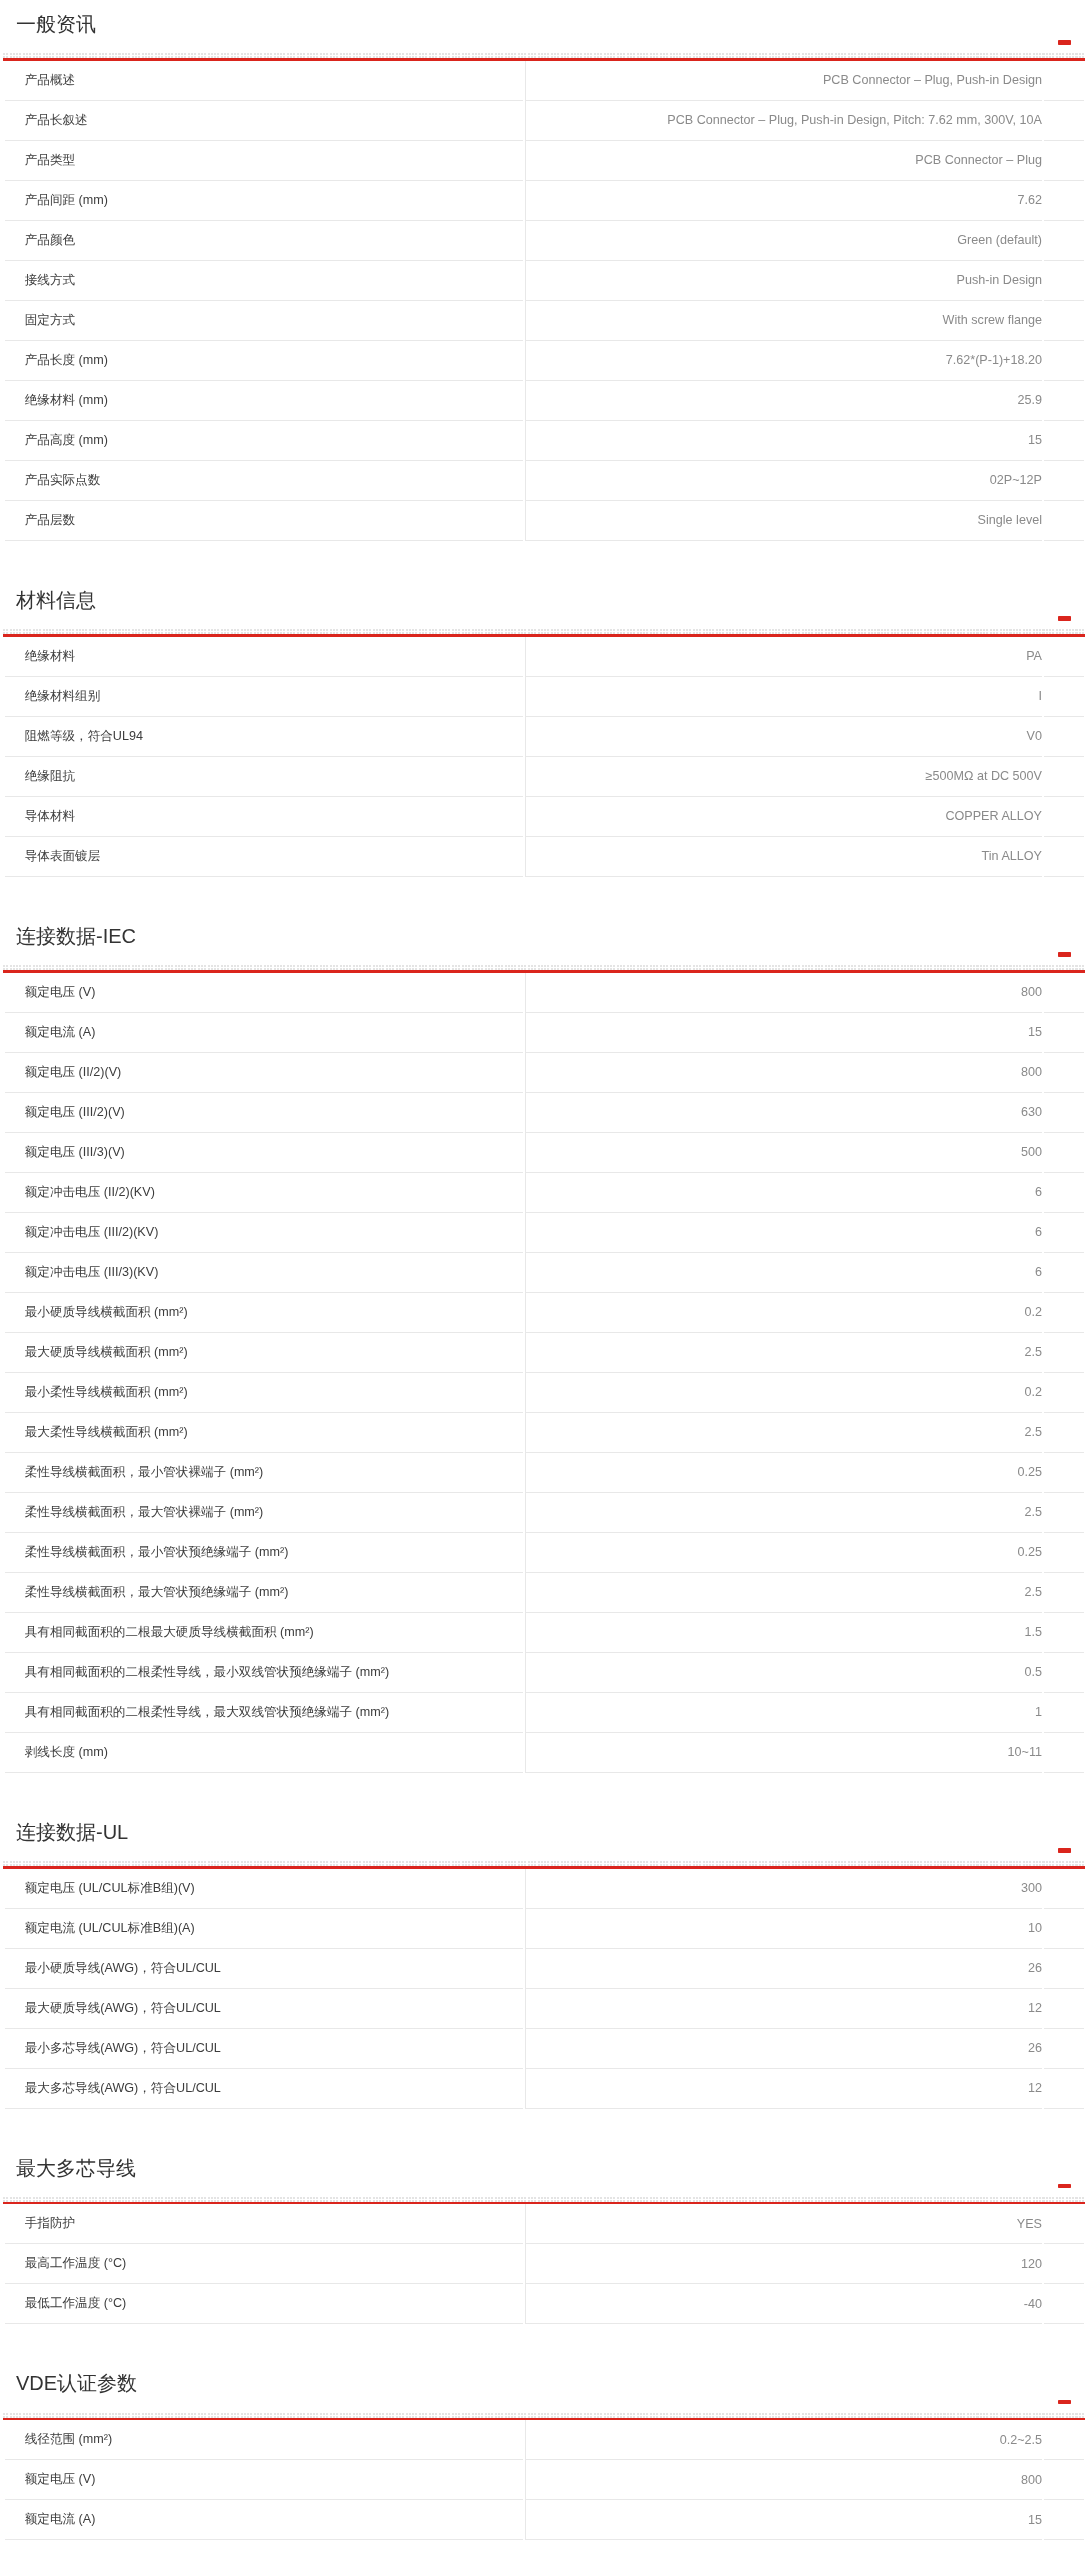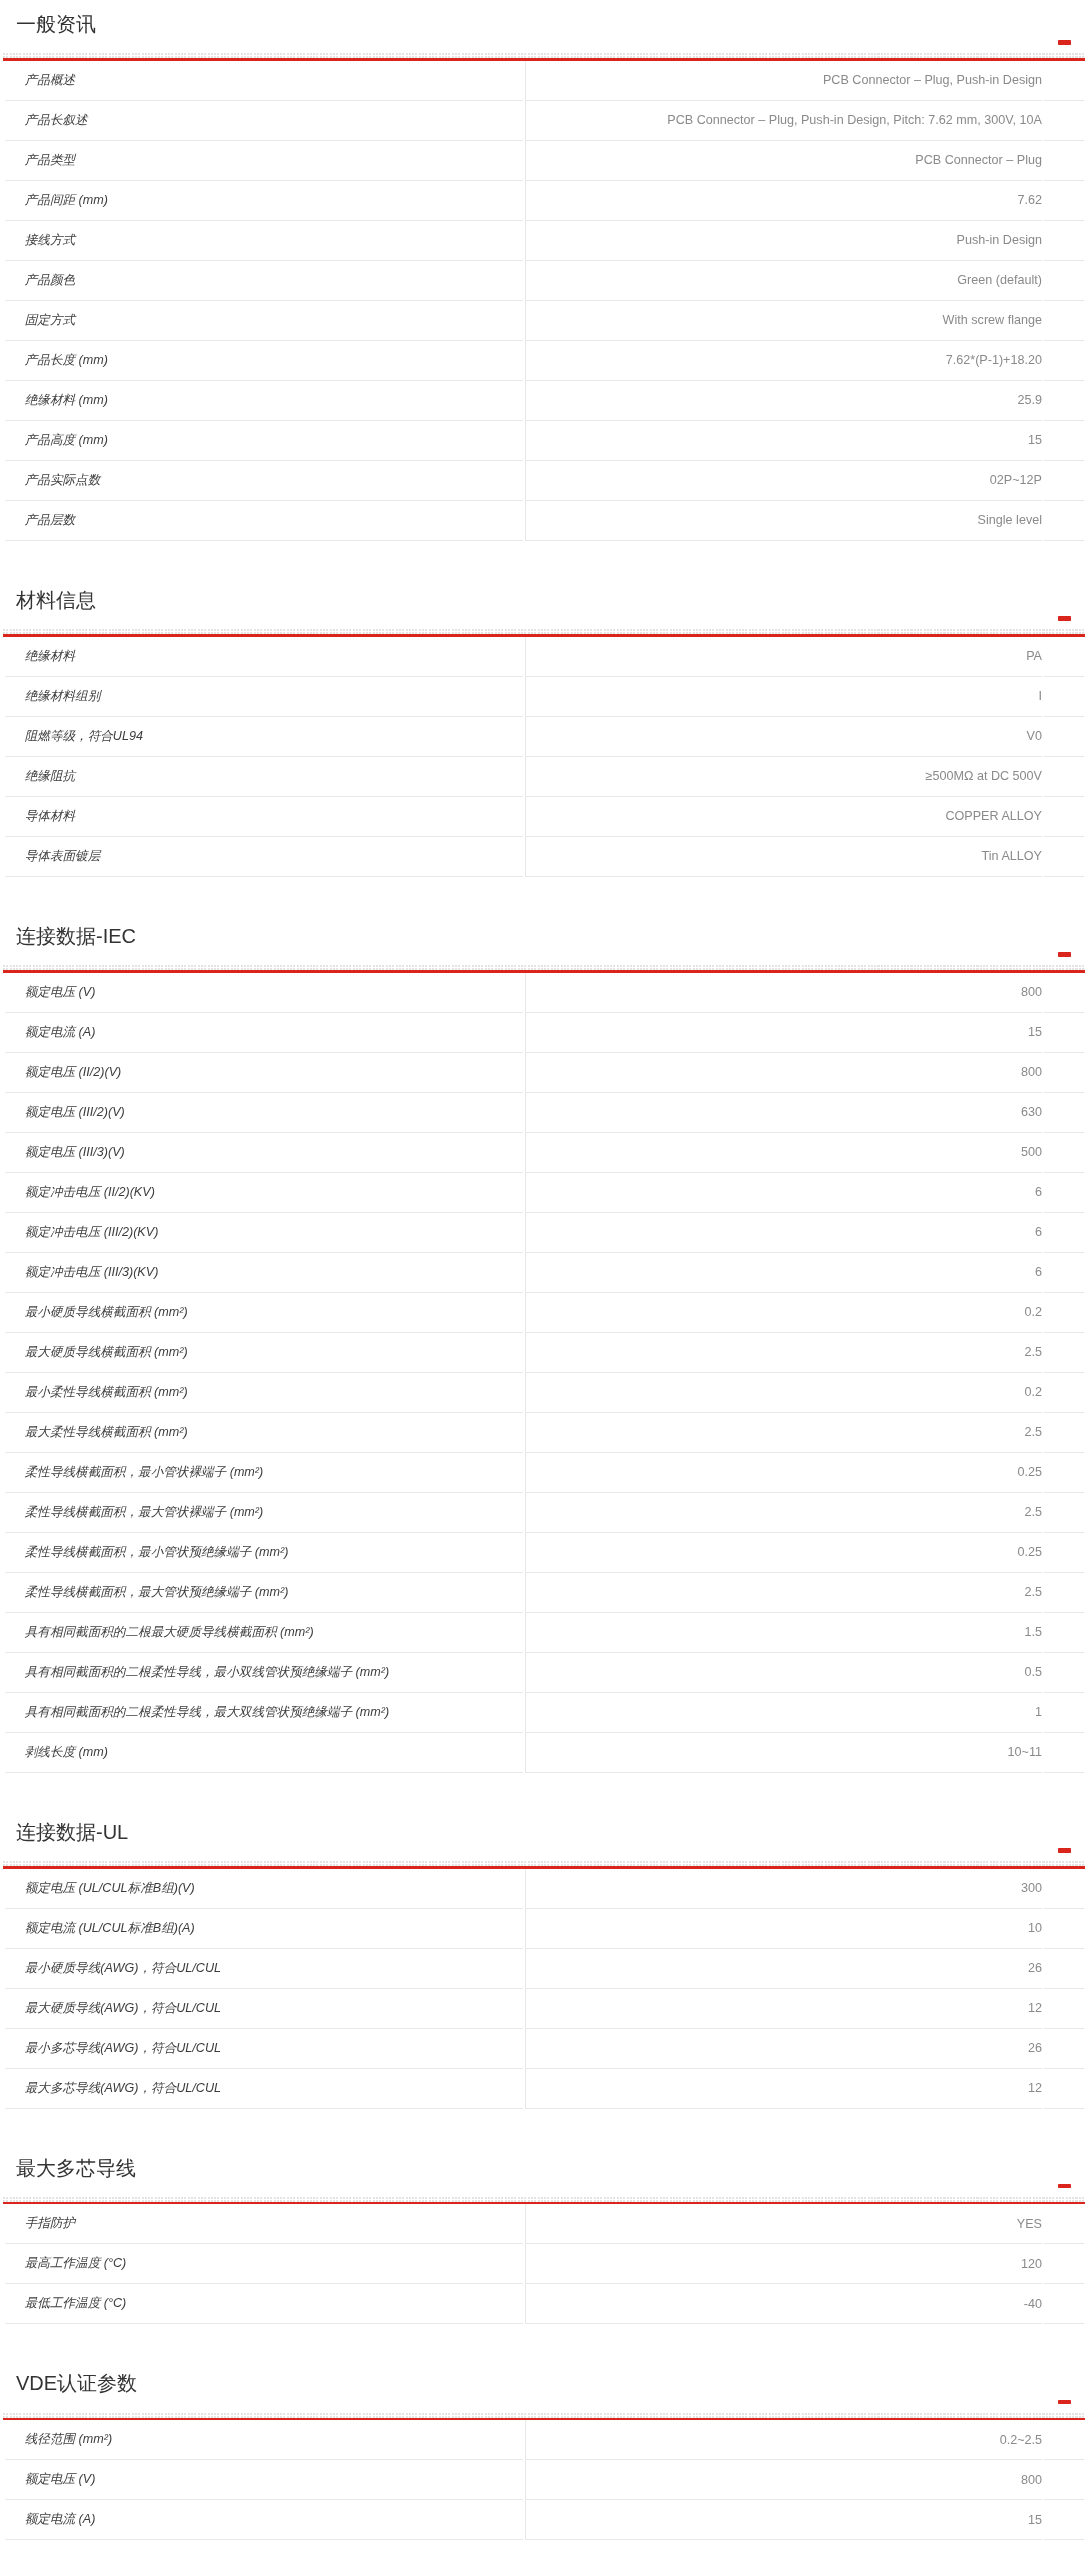--- a/index.html
+++ b/index.html
@@ -65,21 +65,20 @@
     border-bottom:1.3px solid var(--line);
     font-size:12.6px;
     font-weight:300;
     padding:0;
     vertical-align:middle;
   }
   td.label{
     padding-left:20px;
     color:var(--label);
     text-align:left;
-    font-style:italic;
   }
   td.value{
     text-align:right;
     color:var(--value);
     border-left:1.3px solid var(--line);
   }
   td.pad{}
 </style>
 </head>
 <body>
@@ -117,32 +116,32 @@
     <td class="pad"></td>
   </tr>
 
   <tr>
     <td class="label">产品间距 (mm)</td>
     <td class="value">7.62</td>
     <td class="pad"></td>
   </tr>
 
   <tr>
+    <td class="label">产品颜色</td>
+    <td class="value">Green (default)</td>
+    <td class="pad"></td>
+  </tr>
+
+  <tr>
     <td class="label">接线方式</td>
     <td class="value">Push-in Design</td>
     <td class="pad"></td>
   </tr>
 
   <tr>
-    <td class="label">产品颜色</td>
-    <td class="value">Green (default)</td>
-    <td class="pad"></td>
-  </tr>
-
-  <tr>
     <td class="label">固定方式</td>
     <td class="value">With screw flange</td>
     <td class="pad"></td>
   </tr>
 
   <tr>
     <td class="label">产品长度 (mm)</td>
     <td class="value">7.62*(P-1)+18.20</td>
     <td class="pad"></td>
   </tr>

